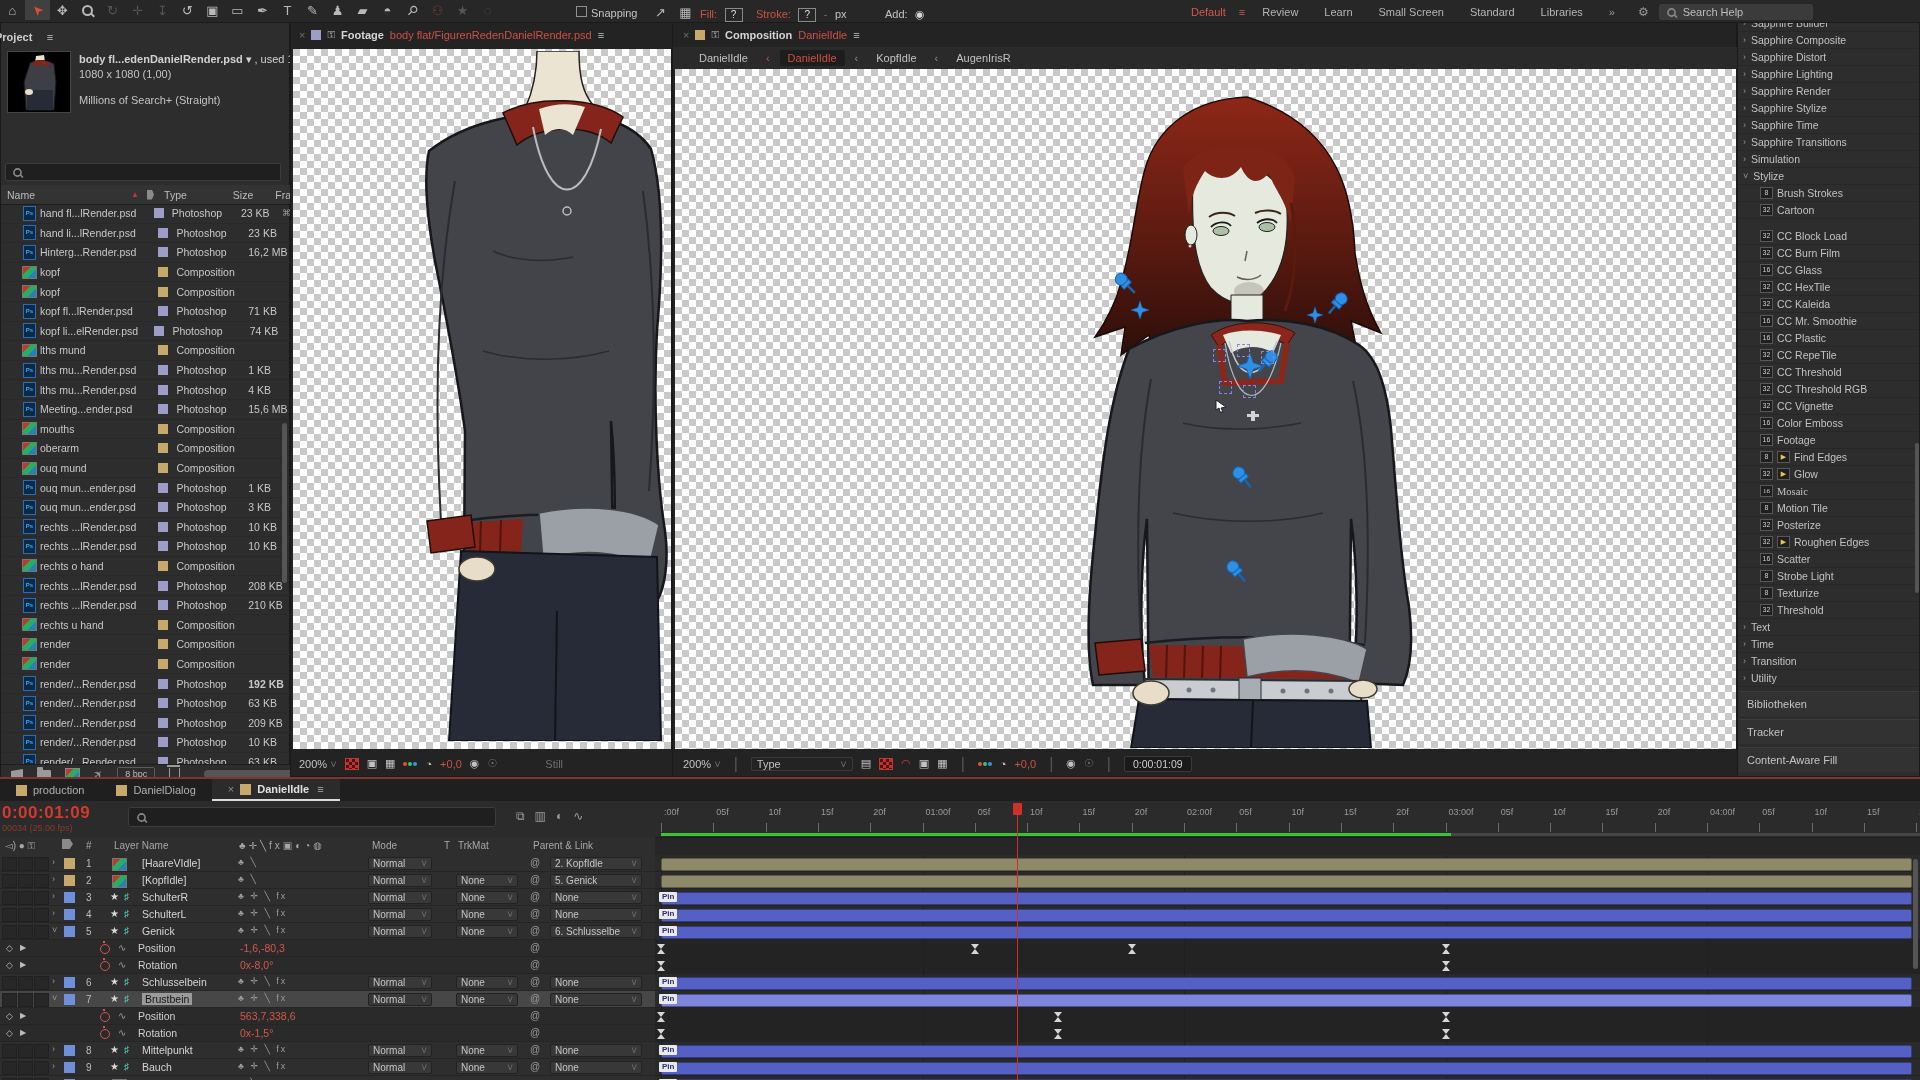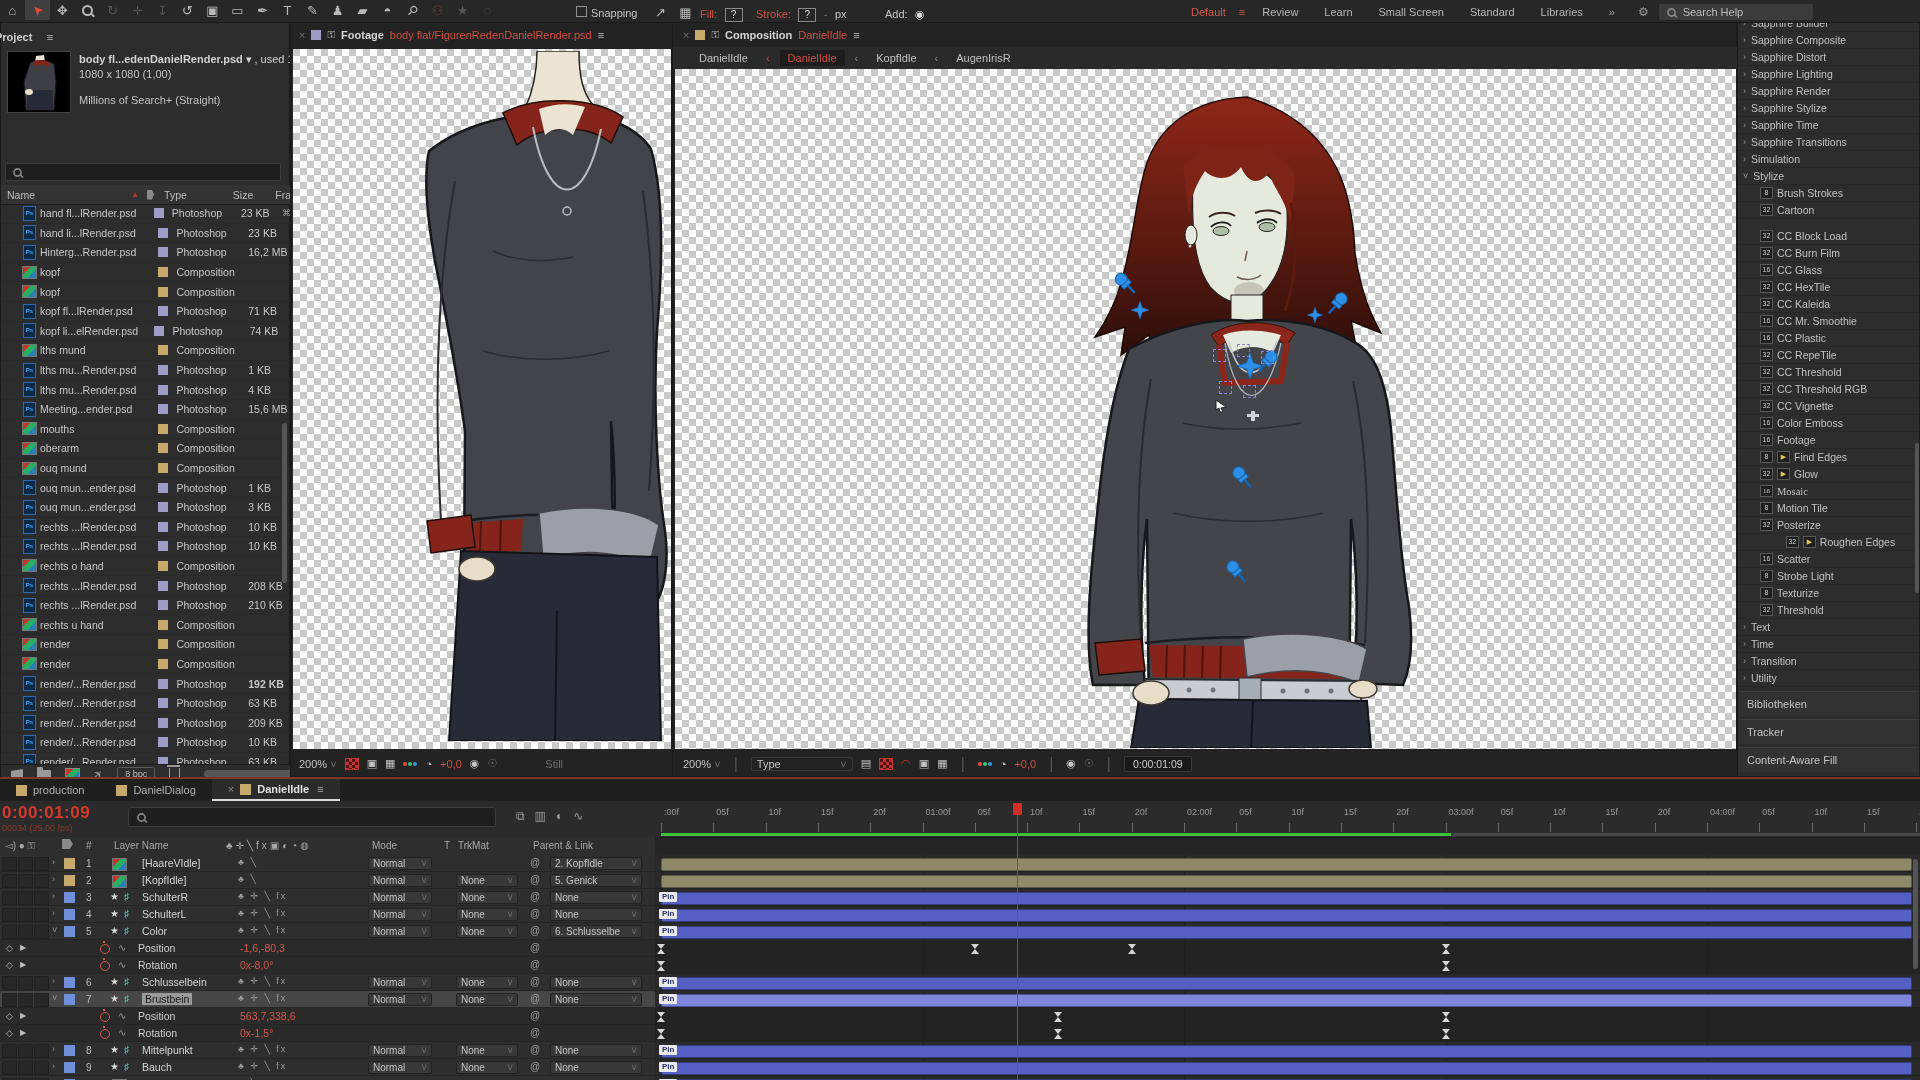--- a/index.html
+++ b/index.html
@@ -684,21 +684,21 @@
         <span>Mosaic</span>
       </div>
       <div class="fxrow" style="border-bottom: 1px solid rgb(39, 39, 39);">
         <span class="badge" style="margin-left: 22px;">8</span>
         <span>Motion Tile</span>
       </div>
       <div class="fxrow" style="border-bottom: 1px solid rgb(39, 39, 39);">
         <span class="badge" style="margin-left: 22px;">32</span>
         <span>Posterize</span>
       </div>
-      <div class="fxrow" style="border-bottom: 1px solid rgb(39, 39, 39); justify-content: center;">
+      <div class="fxrow" style="border-bottom: 1px solid rgb(39, 39, 39);">
         <span class="badge" style="margin-left: 22px;">32</span>
         <span class="badge" style="color: rgb(232, 200, 74);">▶</span>
         <span>Roughen Edges</span>
       </div>
       <div class="fxrow" style="border-bottom: 1px solid rgb(39, 39, 39);">
         <span class="badge" style="margin-left: 22px;">16</span>
         <span>Scatter</span>
       </div>
       <div class="fxrow" style="border-bottom: 1px solid rgb(39, 39, 39);">
         <span class="badge" style="margin-left: 22px;">8</span>
@@ -831,21 +831,21 @@
       <span style="position: absolute; left: 1264.2px; top: 6px; font-size: 9px; color: rgb(154, 154, 154);">20f</span>
       <span style="position: absolute; left: 1261.2px; top: 22px; width: 1px; height: 9px; background: rgb(106, 106, 106);"></span>
       <span style="position: absolute; left: 6px; top: 32px; height: 3px; width: 789.73px; background: rgb(57, 194, 58);"></span>
       <span style="position: absolute; left: 795.73px; top: 32px; height: 3px; width: 469.27px; background: rgb(69, 69, 69);"></span>
     </div>
   <div class="abs" id="tl-header" style="left:0;top:58px;width:655px;height:18px;background:#2e2e2e;border-bottom:1px solid #202020;font-size:10px;color:#a8a8a8;">
     <span class="abs" style="left:5px;top:3px;">◅) ● ⚿</span>
     <span class="abs" style="left:62px;top:2px;width:11px;height:10px;background:#8a8a8a;clip-path:polygon(0 0,70% 0,100% 50%,70% 100%,0 100%);"></span>
     <span class="abs" style="left:86px;top:3px;">#</span>
     <span class="abs" style="left:114px;top:3px;">Layer Name</span>
-    <span class="abs" style="left:226px;top:3px;letter-spacing:3px;" id="switch-icons-header">♣✛╲fx▣◐◔◍</span>
+    <span class="abs" style="left:239px;top:3px;letter-spacing:3px;" id="switch-icons-header">♣✛╲fx▣◐◔◍</span>
     <span class="abs" style="left:372px;top:3px;">Mode</span>
     <span class="abs" style="left:444px;top:3px;">T</span>
     <span class="abs" style="left:458px;top:3px;">TrkMat</span>
     <span class="abs" style="left:533px;top:3px;">Parent &amp; Link</span>
   </div>
   <div class="abs" id="tl-rows" style="left:0;top:76px;width:1920px;height:227px;overflow:hidden;">
       <div class="tlrow" style="top: 0px;">
         <span style="position: absolute; left: 2px; top: 2px; width: 13px; height: 12px; background: rgb(39, 39, 39); border: 1px solid rgb(32, 32, 32);"></span>
         <span style="position: absolute; left: 18px; top: 2px; width: 13px; height: 12px; background: rgb(39, 39, 39); border: 1px solid rgb(32, 32, 32);"></span>
         <span style="position: absolute; left: 34px; top: 2px; width: 13px; height: 12px; background: rgb(39, 39, 39); border: 1px solid rgb(32, 32, 32);"></span>
@@ -975,21 +975,21 @@
       </div>
       <div class="tlrow" style="top: 68px;">
         <span style="position: absolute; left: 2px; top: 2px; width: 13px; height: 12px; background: rgb(39, 39, 39); border: 1px solid rgb(32, 32, 32);"></span>
         <span style="position: absolute; left: 18px; top: 2px; width: 13px; height: 12px; background: rgb(39, 39, 39); border: 1px solid rgb(32, 32, 32);"></span>
         <span style="position: absolute; left: 34px; top: 2px; width: 13px; height: 12px; background: rgb(39, 39, 39); border: 1px solid rgb(32, 32, 32);"></span>
         <span style="position: absolute; left: 52px; top: 2px; color: rgb(154, 154, 154); font-size: 9px;">˅</span>
         <span class="sw blue" style="position: absolute; left: 64px; top: 3px; width: 11px; height: 11px;"></span>
         <span style="position: absolute; left: 86px; top: 3px; font-size: 10px; color: rgb(189, 189, 189);">5</span>
         <span style="position: absolute; left: 110px; top: 2px; color: rgb(216, 216, 216); font-size: 10px;">★</span>
         <span style="position: absolute; left: 124px; top: 2px; color: rgb(79, 208, 192); font-size: 10px;">♯</span>
-        <span style="position: absolute; left: 142px; top: 2px; font-size: 10.5px; color: rgb(213, 213, 213);">Color</span>
+        <span style="position: absolute; left: 142px; top: 2px; font-size: 10.5px; color: rgb(213, 213, 213);">Genick</span>
         <span style="position: absolute; left: 238px; top: 2px; font-size: 9px; color: rgb(154, 154, 154); letter-spacing: 2px;">♣ ✛ ╲ fx</span>
         <span class="chip" style="position: absolute; left: 368px; top: 2px; width: 64px;">
           <span>Normal</span>
           <span class="dim">˅</span>
         </span>
         <span class="chip" style="position: absolute; left: 456px; top: 2px; width: 62px;">
           <span>None</span>
           <span class="dim">˅</span>
         </span>
         <span style="position: absolute; left: 530px; top: 2px; color: rgb(154, 154, 154); font-size: 10px;">@</span>

